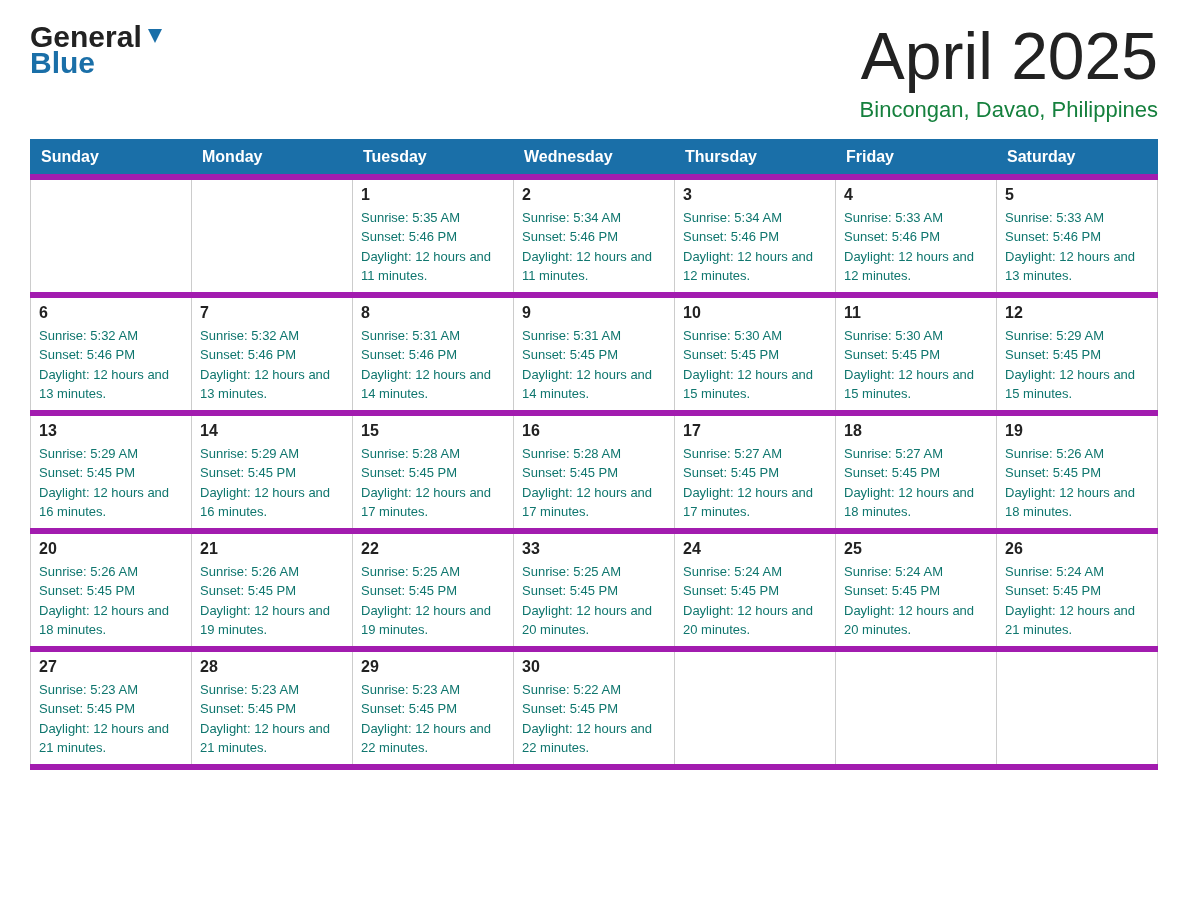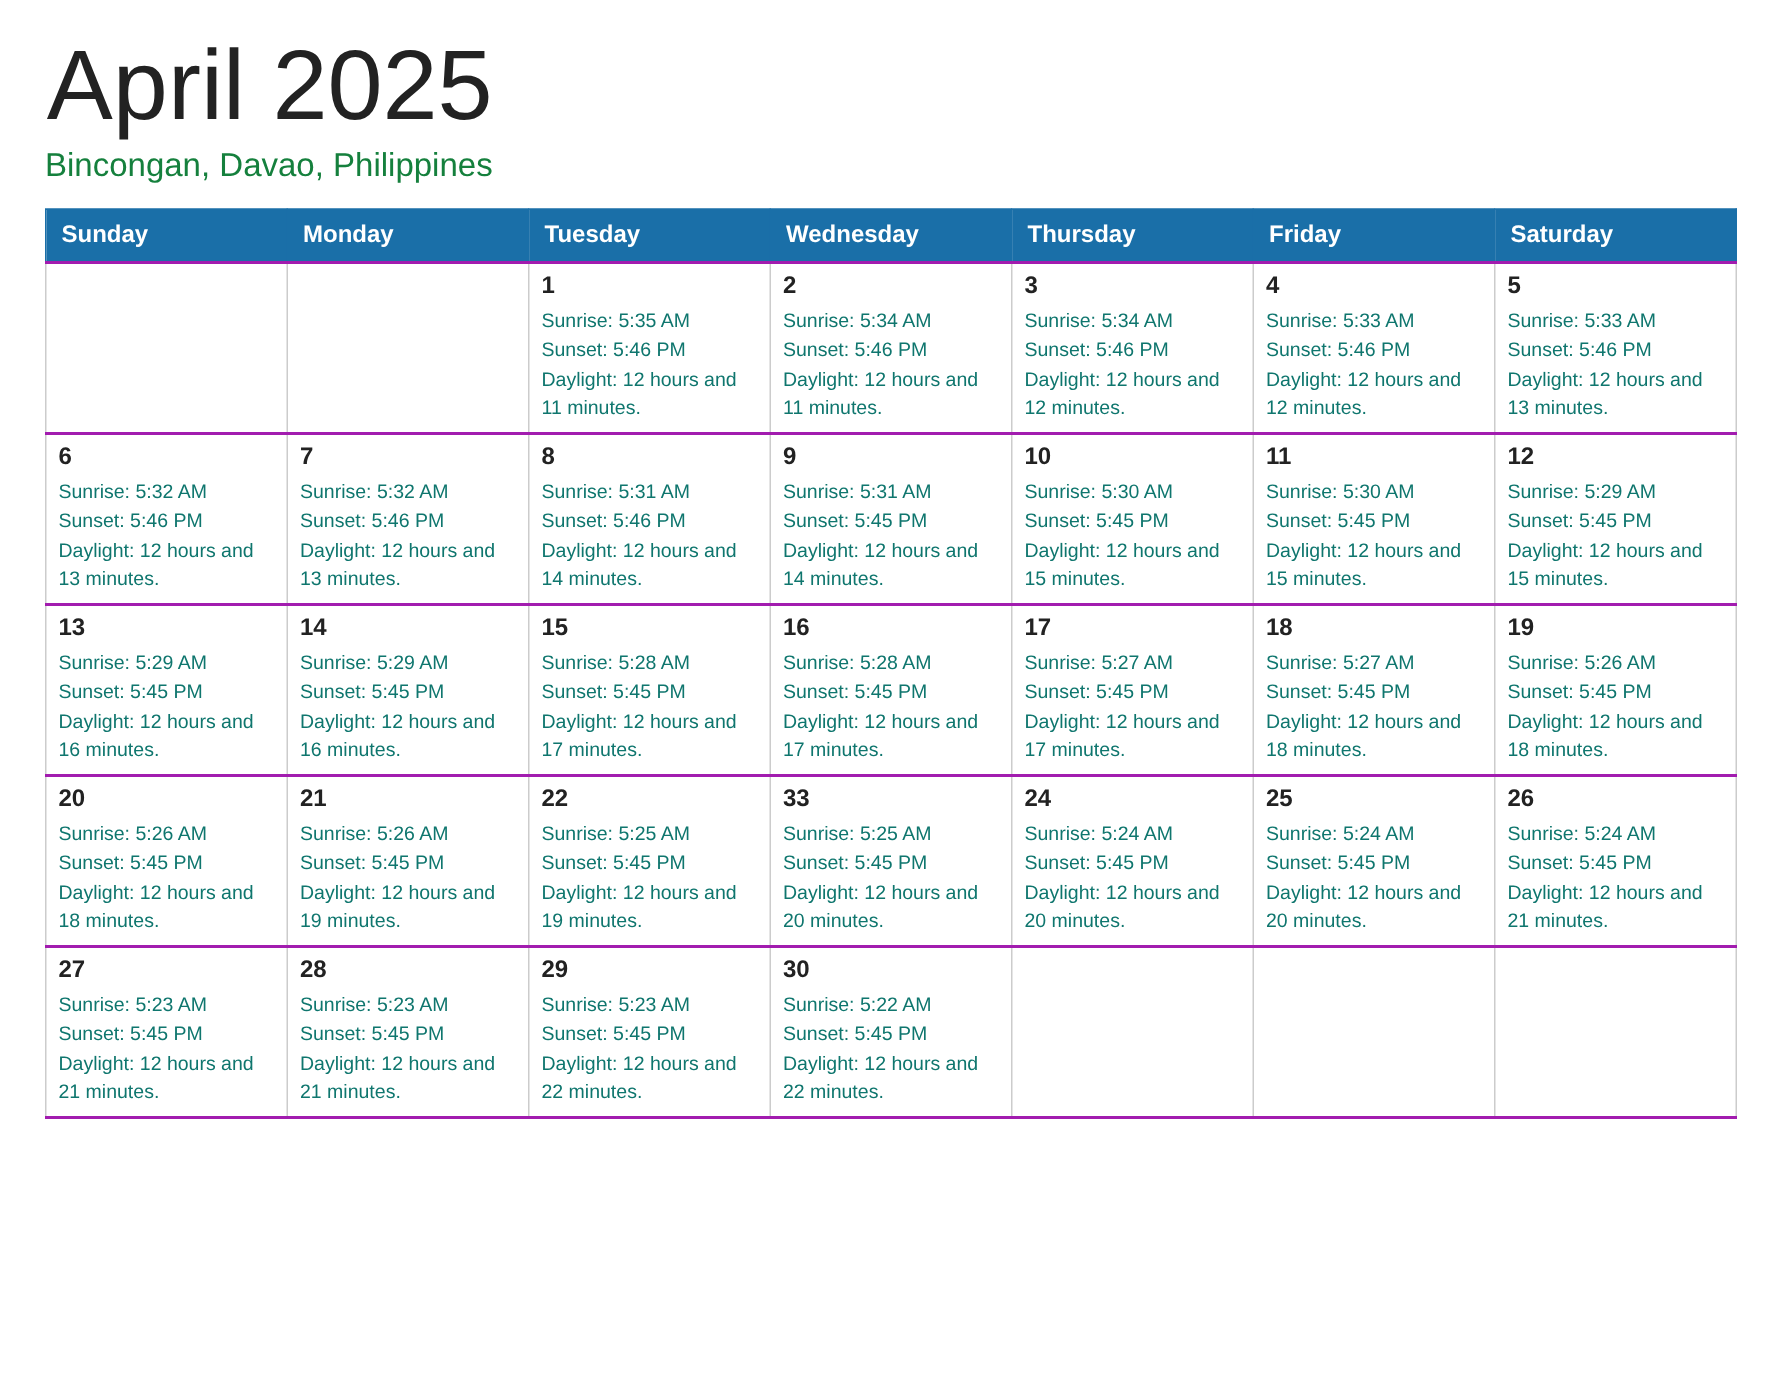--- a/index.html
+++ b/index.html
@@ -51,41 +51,50 @@
       border: 1px solid #1a6fa8;
     }
     .calendar td {
       vertical-align: top;
       border: 1px solid #ccc;
       padding: 6px 8px;
       width: 14.28%;
       min-height: 100px;
     }
     .calendar tr {
-      border-bottom: 2px solid #a21caf;
+      border-bottom: 6px solid #a21caf;
     }
     .day-number {
       font-size: 16px;
       font-weight: bold;
       color: #222;
       margin-bottom: 4px;
     }
     .day-info {
       font-size: 13px;
       color: #0f766e;
       line-height: 1.5;
     }
     .empty-cell {
       background: #fff;
     }
   </style>
 </head>
 <body>
 
 <div class="header">
+  <div class="logo">
+    <div style="display:flex; align-items:center;">
+      <span style="font-size:30px; font-weight:bold; color:#222; font-family:Arial, sans-serif;">General</span>
+      <svg width="22" height="22" viewBox="0 0 22 22" style="margin-left:2px; margin-bottom:2px;">
+        <polygon points="4,4 18,4 11,18" fill="#1a6fa8"></polygon>
+      </svg>
+    </div>
+    <div style="font-size:30px; font-weight:bold; color:#1a6fa8; margin-top:-8px; font-family:Arial, sans-serif;">Blue</div>
+  </div>
   <div class="title-block">
     <div class="title-month">April 2025</div>
     <div class="title-location">Bincongan, Davao, Philippines</div>
   </div>
 </div>
 
 <table class="calendar">
   <thead>
     <tr>
       <th>Sunday</th>

